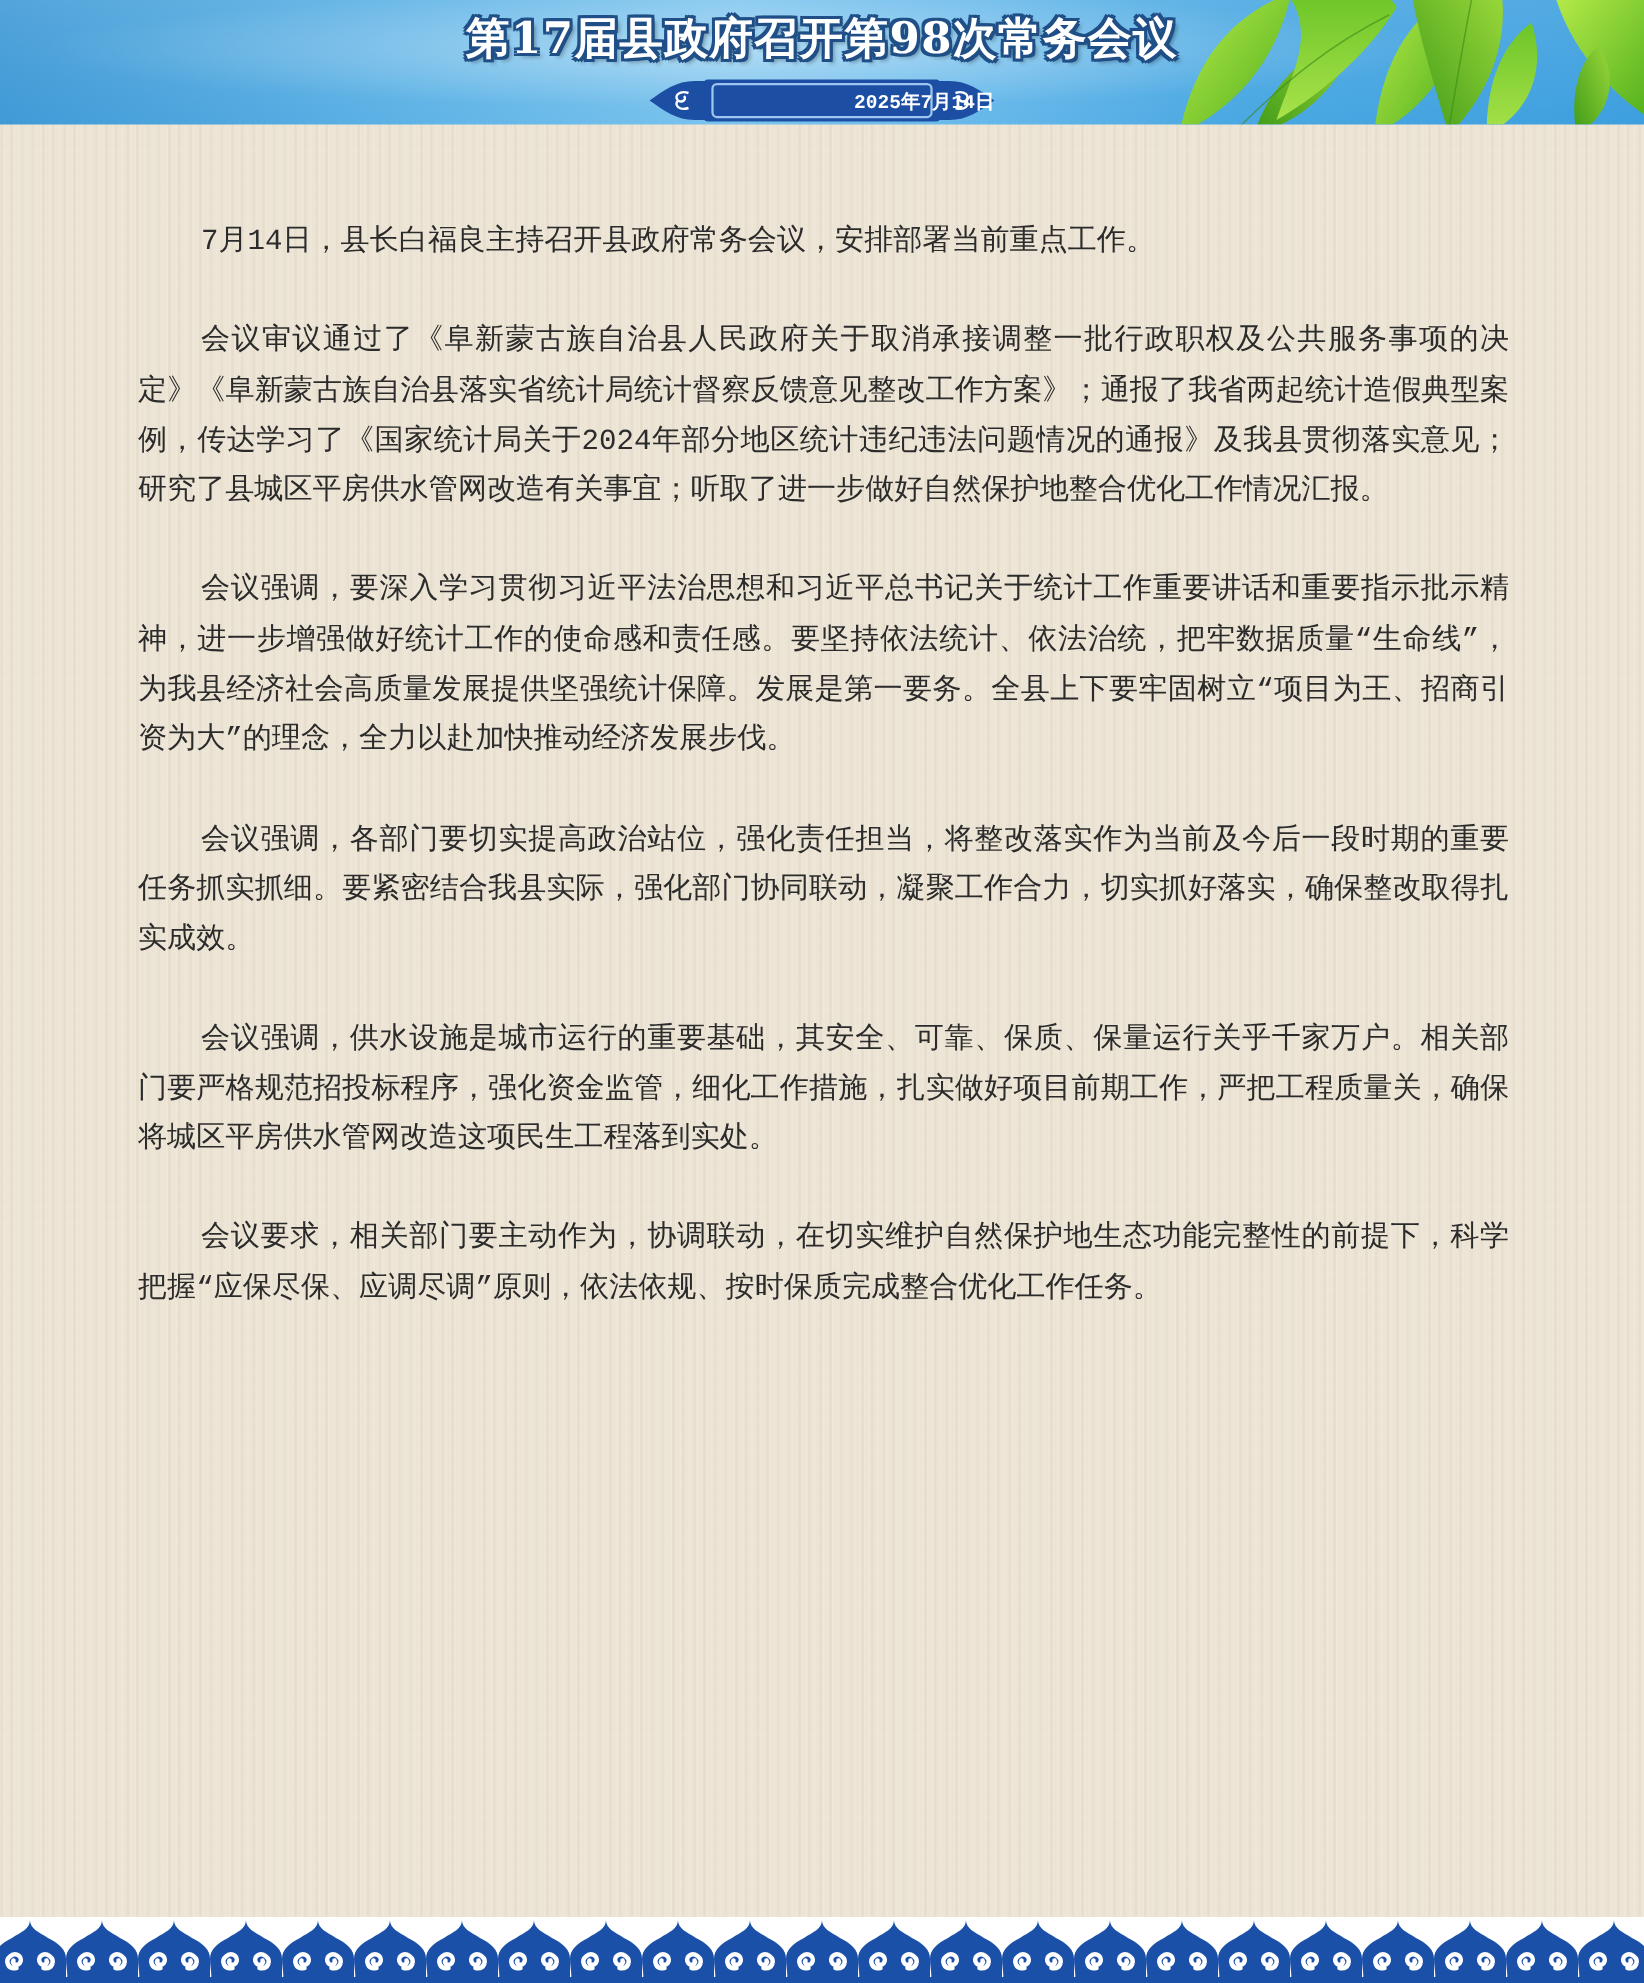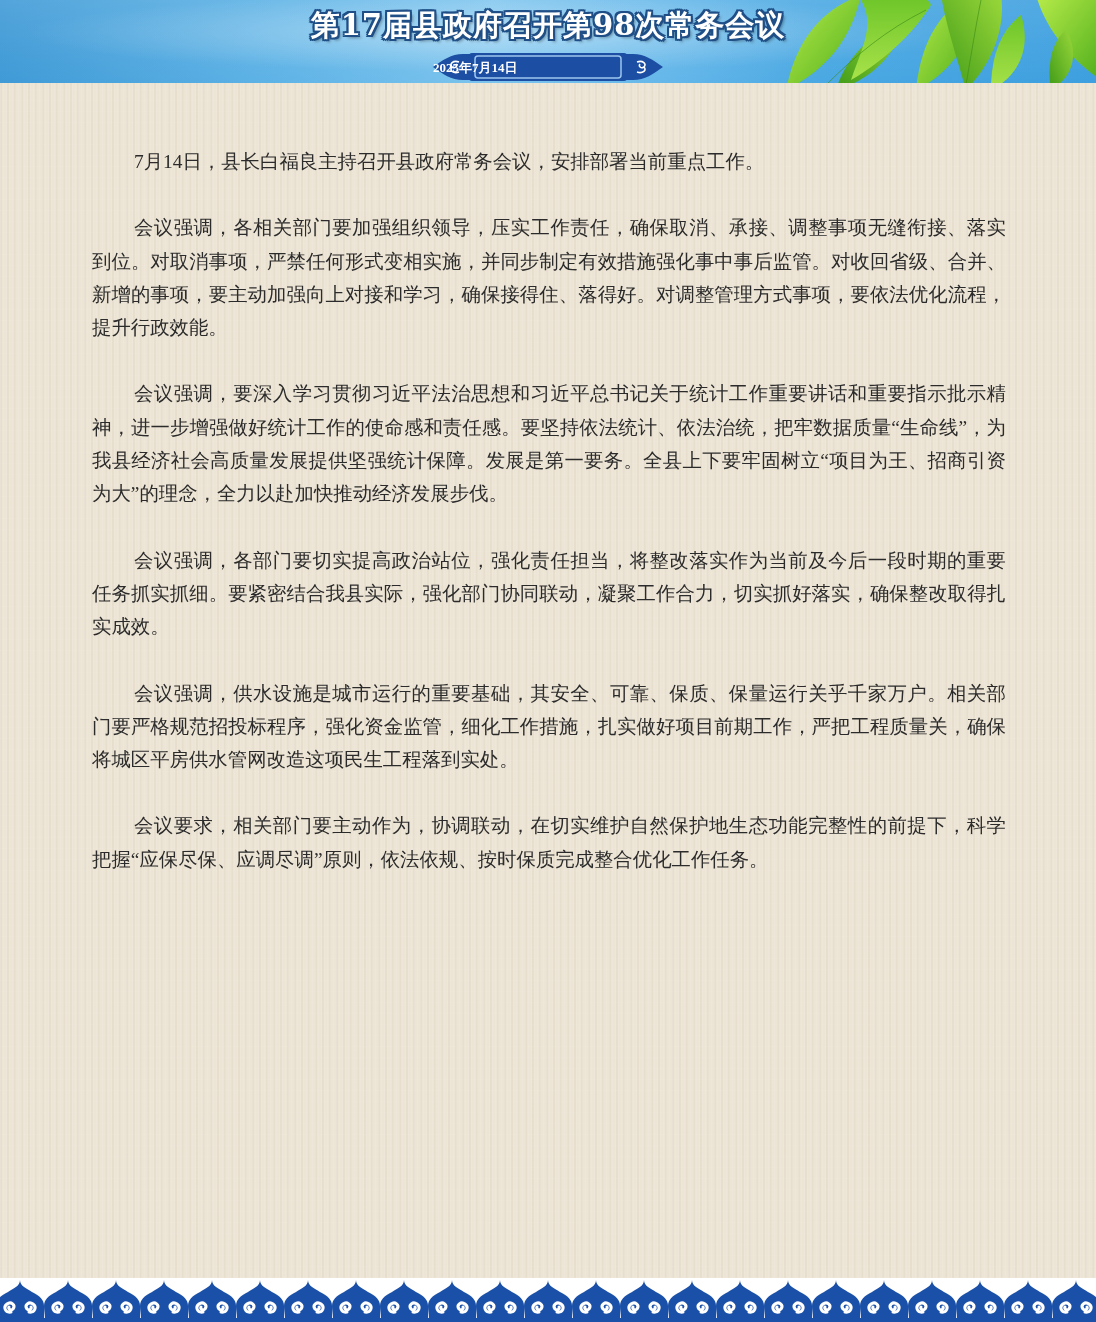--- a/index.html
+++ b/index.html
@@ -49,41 +49,41 @@
   }
   .date-badge {
     position: absolute;
     left: 433px; top: 52px;
     width: 230px; height: 30px;
   }
   .date-badge svg { position: absolute; left: 0; top: 0; }
   .date-text {
     position: absolute;
     left: 0; width: 230px; top: 7px;
-    text-align: left;
+    text-align: right;
     color: #ffffff;
-    font-family: Liberation Serif, serif;
+    font-family: Liberation Mono, monospace;
     font-weight: bold;
     font-size: 13px;
   }
 
   
   .article {
     position: absolute;
     left: 92px; top: 145px;
     width: 914px;
   }
   .para {
     margin: 0 0 33px 0;
     text-indent: 42px;
     font-size: 19.4px;
     line-height: 33.3px;
     color: #2b2b2b;
     text-align: justify;
-    font-family: Liberation Serif, serif;
+    font-family: Liberation Mono, monospace;
   }
 
   
   .footer {
     position: absolute;
     left: 0; top: 1278px;
     width: 1096px; height: 44px;
     background: #ffffff;
     overflow: hidden;
   }
@@ -137,21 +137,21 @@
 
       <rect x="36" y="1" width="158" height="28" rx="3" fill="#1c4fa3"></rect>
       <rect x="42" y="4" width="146" height="22" rx="3" fill="none" stroke="#9cc6f0" stroke-width="1.5"></rect>
     </svg>
     <div class="date-text">2025年7月14日</div>
   </div>
 </div>
 
 <div class="article">
   <p class="para">7月14日，县长白福良主持召开县政府常务会议，安排部署当前重点工作。</p>
-  <p class="para">会议强调，各相关部门要加强组织领导，压实工作责任，确保取消、承接、调整事项无缝衔接、落实到位。对取消事项，严禁任何形式变相实施，并同步制定有效措施强化事中事后监管。对收回省级、合并、新增的事项，要主动加强向上对接和学习，确保接得住、落得好。对调整管理方式事项，要依法优化流程，提升行政效能。</p>
+  <p class="para">会议审议通过了《阜新蒙古族自治县人民政府关于取消承接调整一批行政职权及公共服务事项的决定》《阜新蒙古族自治县落实省统计局统计督察反馈意见整改工作方案》；通报了我省两起统计造假典型案例，传达学习了《国家统计局关于2024年部分地区统计违纪违法问题情况的通报》及我县贯彻落实意见；研究了县城区平房供水管网改造有关事宜；听取了进一步做好自然保护地整合优化工作情况汇报。</p>
   <p class="para">会议强调，要深入学习贯彻习近平法治思想和习近平总书记关于统计工作重要讲话和重要指示批示精神，进一步增强做好统计工作的使命感和责任感。要坚持依法统计、依法治统，把牢数据质量“生命线”，为我县经济社会高质量发展提供坚强统计保障。发展是第一要务。全县上下要牢固树立“项目为王、招商引资为大”的理念，全力以赴加快推动经济发展步伐。</p>
   <p class="para">会议强调，各部门要切实提高政治站位，强化责任担当，将整改落实作为当前及今后一段时期的重要任务抓实抓细。要紧密结合我县实际，强化部门协同联动，凝聚工作合力，切实抓好落实，确保整改取得扎实成效。</p>
   <p class="para">会议强调，供水设施是城市运行的重要基础，其安全、可靠、保质、保量运行关乎千家万户。相关部门要严格规范招投标程序，强化资金监管，细化工作措施，扎实做好项目前期工作，严把工程质量关，确保将城区平房供水管网改造这项民生工程落到实处。</p>
   <p class="para">会议要求，相关部门要主动作为，协调联动，在切实维护自然保护地生态功能完整性的前提下，科学把握“应保尽保、应调尽调”原则，依法依规、按时保质完成整合优化工作任务。</p>
 </div>
 
 <div class="footer">
   <svg width="1096" height="44" viewBox="0 0 1096 44">
     <defs>
       <pattern id="scrollpat" x="-4" y="0" width="48" height="44" patternUnits="userSpaceOnUse">

